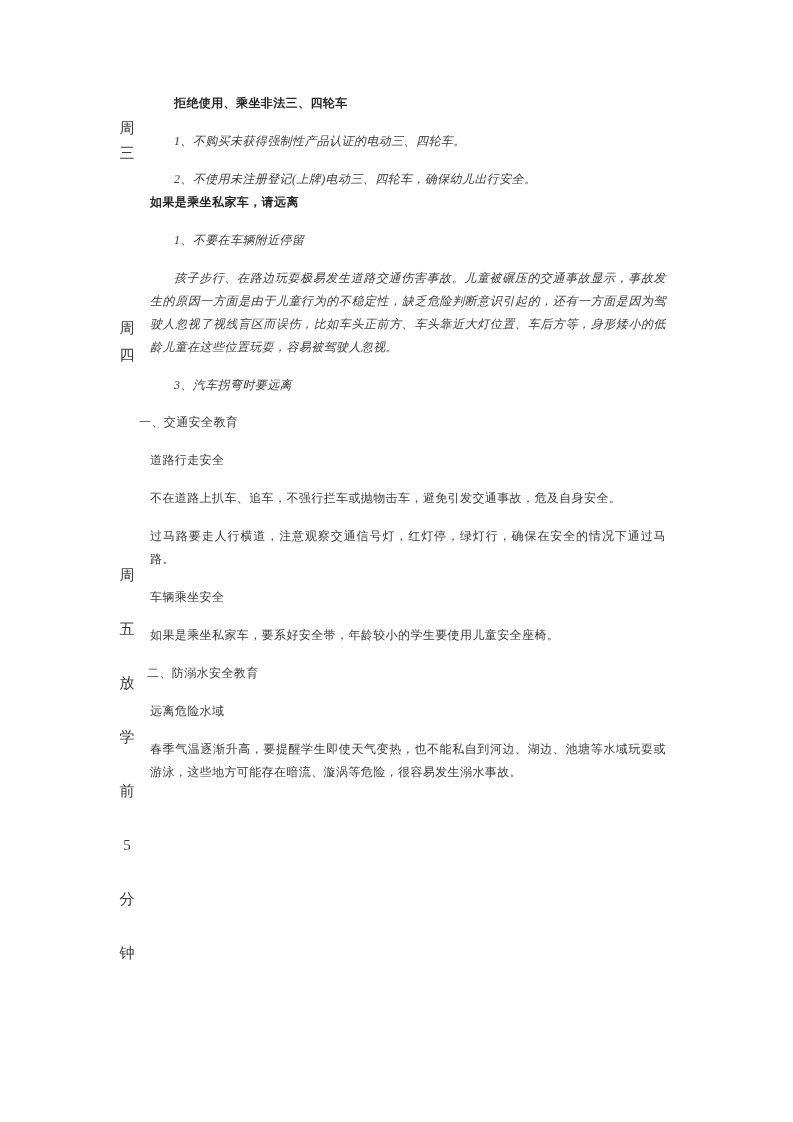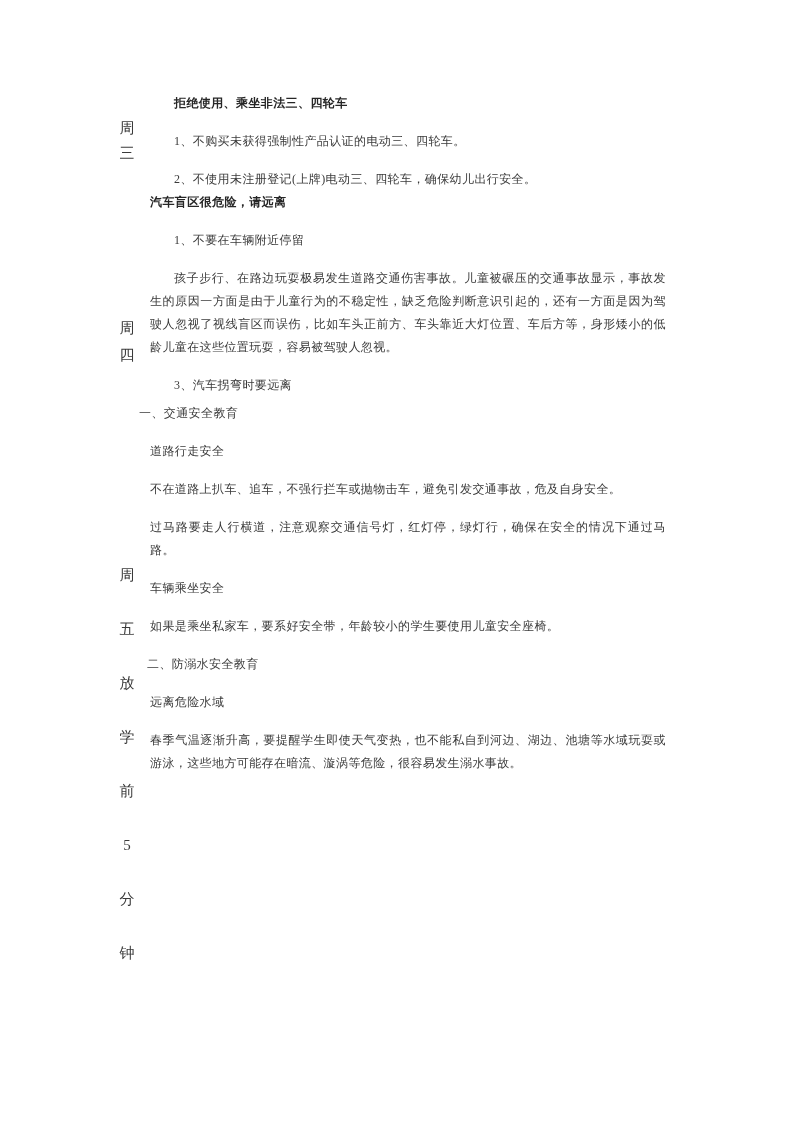--- a/index.html
+++ b/index.html
@@ -44,28 +44,28 @@
     text-align: justify;
   }
   .b { margin: 15px 0 0 0; }
   .b:first-child { margin-top: 0; }
   .b[data-type="title"] {
     font-weight: bold;
     color: #262626;
     text-indent: 2em;
   }
   .b[data-type="item"],
-  .b[data-type="para"] { text-indent: 2em; }
+  .b[data-type="para"] { text-indent: 2em; font-style: italic; }
   .b[data-type="heading-tight"] {
     font-weight: bold;
     color: #262626;
     margin-top: 0;
   }
   .b[data-type="section-tight"] {
-    margin-top: 5px;
+    margin-top: 14px;
     margin-left: -11px;
   }
   .b[data-type="section"] { margin-left: -3px; }
 </style>
 </head>
 <body>
 
 <div class="page">
 
   <div class="vgroup vgroup-wed">
@@ -84,21 +84,21 @@
       <span class="vchar">前</span>
       <span class="vchar">5</span>
       <span class="vchar">分</span>
       <span class="vchar">钟</span>
     </div>
 
   <div class="body-col">
     <div class="b" data-type="title">拒绝使用、乘坐非法三、四轮车</div>
     <div class="b" data-type="item">1、不购买未获得强制性产品认证的电动三、四轮车。</div>
     <div class="b" data-type="item">2、不使用未注册登记(上牌)电动三、四轮车，确保幼儿出行安全。</div>
-    <div class="b" data-type="heading-tight">汽车盲区很危险，请远离</div>
+    <div class="b" data-type="heading-tight">如果是乘坐私家车，请远离</div>
     <div class="b" data-type="item">1、不要在车辆附近停留</div>
     <div class="b" data-type="para">孩子步行、在路边玩耍极易发生道路交通伤害事故。儿童被碾压的交通事故显示，事故发生的原因一方面是由于儿童行为的不稳定性，缺乏危险判断意识引起的，还有一方面是因为驾驶人忽视了视线盲区而误伤，比如车头正前方、车头靠近大灯位置、车后方等，身形矮小的低龄儿童在这些位置玩耍，容易被驾驶人忽视。</div>
     <div class="b" data-type="item">3、汽车拐弯时要远离</div>
     <div class="b" data-type="section-tight">一、交通安全教育</div>
     <div class="b" data-type="plain">道路行走安全</div>
     <div class="b" data-type="plain">不在道路上扒车、追车，不强行拦车或抛物击车，避免引发交通事故，危及自身安全。</div>
     <div class="b" data-type="plain">过马路要走人行横道，注意观察交通信号灯，红灯停，绿灯行，确保在安全的情况下通过马路。</div>
     <div class="b" data-type="plain">车辆乘坐安全</div>
     <div class="b" data-type="plain">如果是乘坐私家车，要系好安全带，年龄较小的学生要使用儿童安全座椅。</div>
     <div class="b" data-type="section">二、防溺水安全教育</div>

